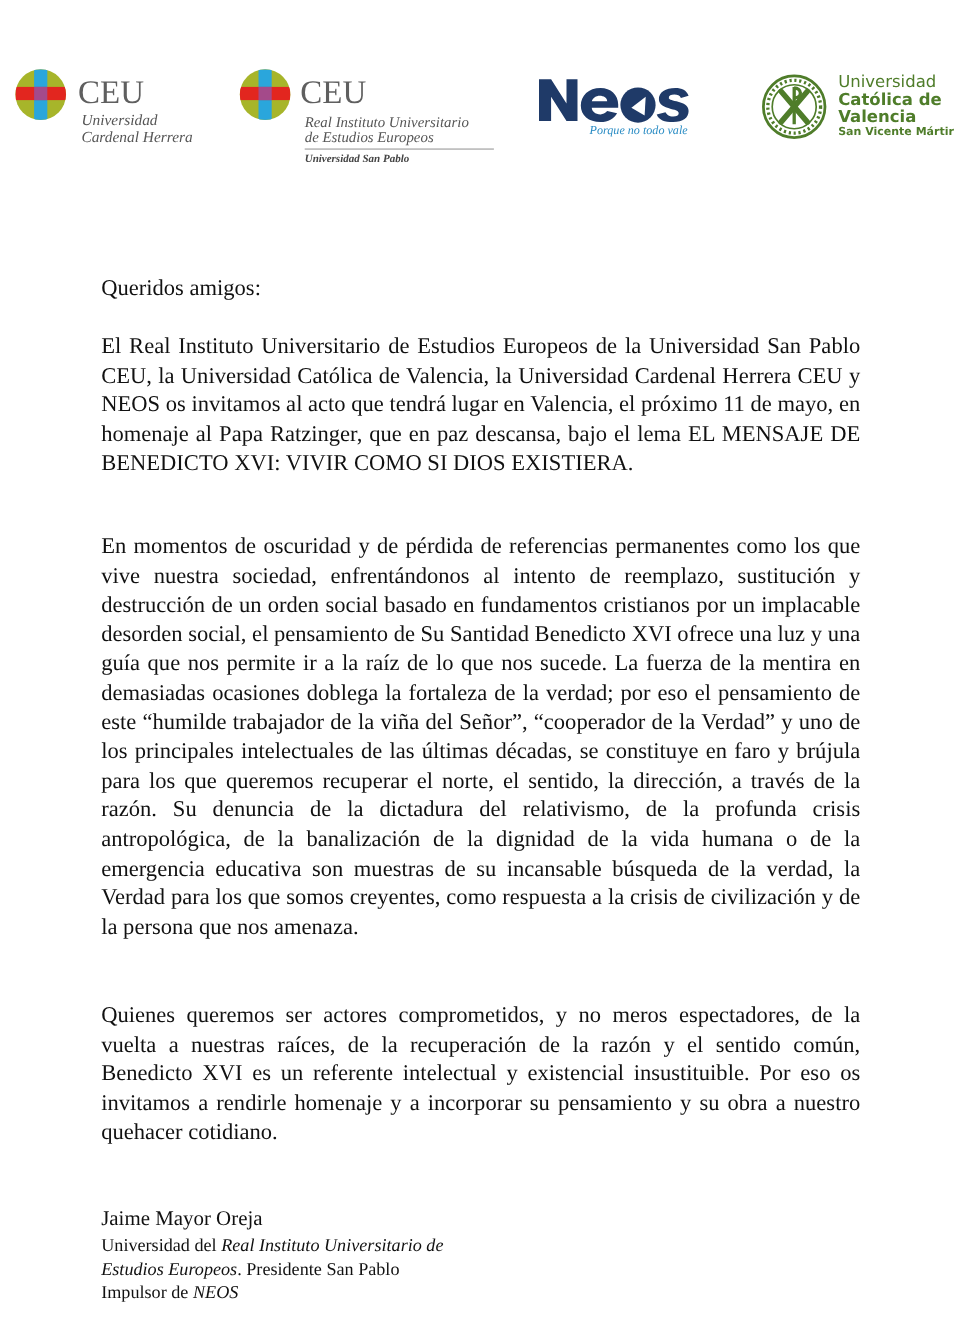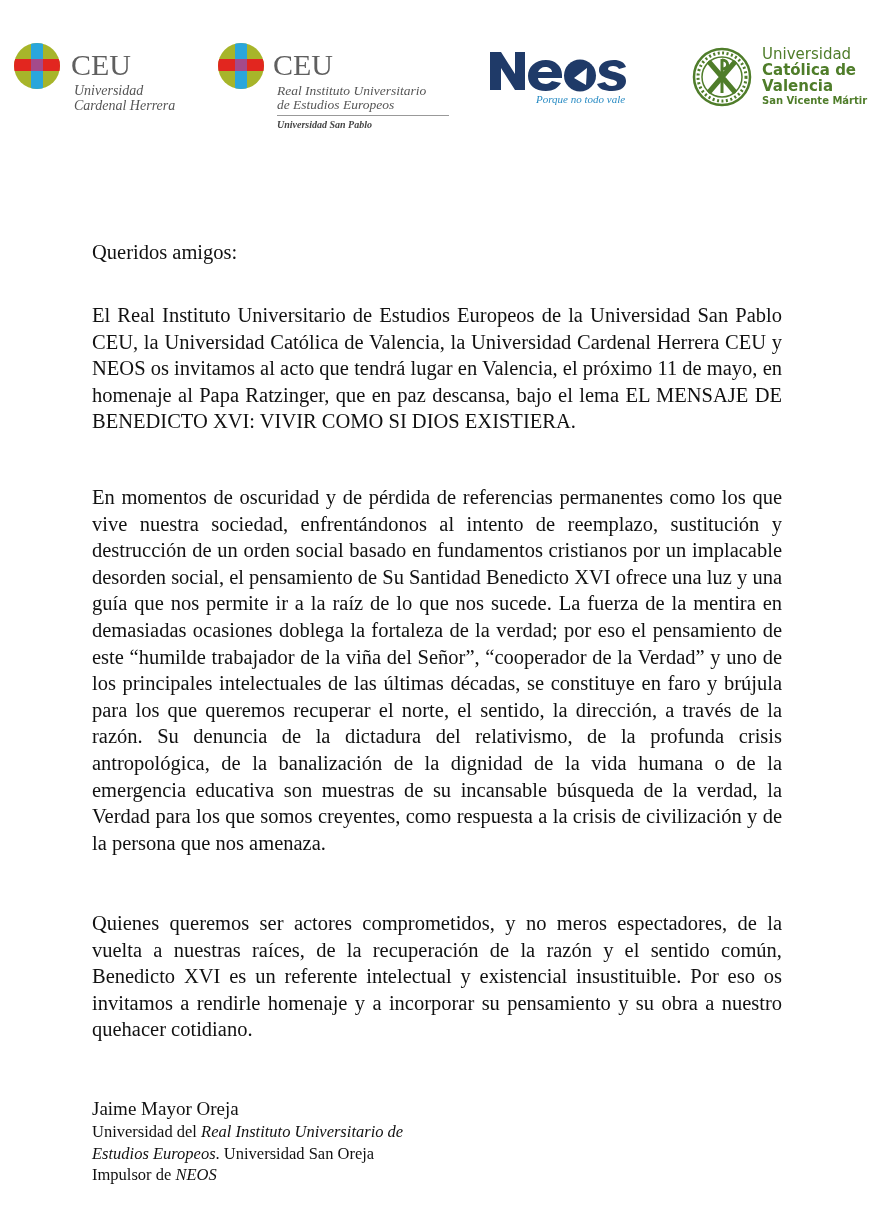--- a/index.html
+++ b/index.html
@@ -1,17 +1,17 @@
 <!DOCTYPE html>
 <html><head>
   <meta charset="utf-8">
   <style>
     html, body { margin: 0; padding: 0; background: #ffffff; }
     body { width: 873px; height: 1211px; position: relative; overflow: hidden; color: #111; }
-    .logo { position: absolute; }
+    .logo { position: absolute; margin-top: 20px; }
     .ceu-disc { position: absolute; width: 46px; height: 46px; border-radius: 50%; background: #a7b52a; overflow: hidden; }
     .ceu-disc .v { position: absolute; left: 17px; top: 0; width: 12px; height: 46px; background: #2aa6dc; }
     .ceu-disc .h { position: absolute; left: 0; top: 16px; width: 46px; height: 12px; background: #e2261f; }
     .ceu-disc .c { position: absolute; left: 17px; top: 16px; width: 12px; height: 12px; background: #a44a8a; }
     .ceu-word { position: absolute; font-family: "Liberation Serif", serif; font-size: 30px; color: #5f5f5f; letter-spacing: 0px; }
     .ceu-sub { position: absolute; font-family: "Liberation Serif", serif; font-style: italic; font-size: 14px; color: #555; line-height: 15px; white-space: nowrap; }
     .ceu-rule { position: absolute; height: 1px; background: #999; }
     .ceu-small { position: absolute; font-family: "Liberation Serif", serif; font-style: italic; font-size: 10px; color: #444; white-space: nowrap; }
     .neos-word { position: absolute; font-family: "Liberation Sans", sans-serif; font-weight: 900; font-size: 46px; color: #1f3a68; letter-spacing: -2px; line-height: 46px; }
     .neos-tag { position: absolute; font-family: "Liberation Serif", serif; font-style: italic; font-size: 11px; color: #2a8cc4; white-space: nowrap; }
@@ -76,34 +76,34 @@
     <path d="M18 16 L42 44 M42 16 L18 44" stroke="#4f7d2a" stroke-width="5" stroke-linecap="round"></path>
     <path d="M30 12 V46" stroke="#4f7d2a" stroke-width="3"></path>
     <path d="M30 13 C37 13 38 22 30 22" fill="none" stroke="#4f7d2a" stroke-width="3"></path>
   </svg>
   <div class="ucv-text" style="left:70px; top:0px; font-size:15px;">Universidad</div>
   <div class="ucv-text" style="left:70px; top:16px; font-size:15px; font-weight:bold;">Católica de</div>
   <div class="ucv-text" style="left:70px; top:32px; font-size:15px; font-weight:bold;">Valencia</div>
   <div class="ucv-text" style="left:70px; top:50px; font-size:10px; font-weight:bold;">San Vicente Mártir</div>
 </div>
 
-<div class="doc" style="top:239px;">
+<div class="doc" style="top:249px;">
   <p>Queridos amigos:</p>
 </div>
 
 <div class="doc" style="top:302px;">
   <p>El Real Instituto Universitario de Estudios Europeos de la Universidad San Pablo CEU, la Universidad Católica de Valencia, la Universidad Cardenal Herrera CEU y NEOS os invitamos al acto que tendrá lugar en Valencia, el próximo 11 de mayo, en homenaje al Papa Ratzinger, que en paz descansa, bajo el lema EL MENSAJE DE BENEDICTO XVI: VIVIR COMO SI DIOS EXISTIERA.</p>
 </div>
 
 <div class="doc" style="top:484px;">
   <p>En momentos de oscuridad y de pérdida de referencias permanentes como los que vive nuestra sociedad, enfrentándonos al intento de reemplazo, sustitución y destrucción de un orden social basado en fundamentos cristianos por un implacable desorden social, el pensamiento de Su Santidad Benedicto XVI ofrece una luz y una guía que nos permite ir a la raíz de lo que nos sucede. La fuerza de la mentira en demasiadas ocasiones doblega la fortaleza de la verdad; por eso el pensamiento de este “humilde trabajador de la viña del Señor”, “cooperador de la Verdad” y uno de los principales intelectuales de las últimas décadas, se constituye en faro y brújula para los que queremos recuperar el norte, el sentido, la dirección, a través de la razón. Su denuncia de la dictadura del relativismo, de la profunda crisis antropológica, de la banalización de la dignidad de la vida humana o de la emergencia educativa son muestras de su incansable búsqueda de la verdad, la Verdad para los que somos creyentes, como respuesta a la crisis de civilización y de la persona que nos amenaza.</p>
 </div>
 
 <div class="doc" style="top:910px;">
   <p>Quienes queremos ser actores comprometidos, y no meros espectadores, de la vuelta a nuestras raíces, de la recuperación de la razón y el sentido común, Benedicto XVI es un referente intelectual y existencial insustituible. Por eso os invitamos a rendirle homenaje y a incorporar su pensamiento y su obra a nuestro quehacer cotidiano.</p>
 </div>
 
 <div class="sig">
   <div class="name">Jaime Mayor Oreja</div>
   <div class="line"><span>Universidad del </span><span class="it">Real Instituto Universitario de</span></div>
-  <div class="line"><span class="it">Estudios Europeos</span><span>. Universidad San Oreja</span></div>
+  <div class="line"><span class="it">Estudios Europeos</span><span>. Presidente San Pablo</span></div>
   <div class="line"><span>Impulsor de </span><span class="it">NEOS</span></div>
 </div>
 
 </body></html>

